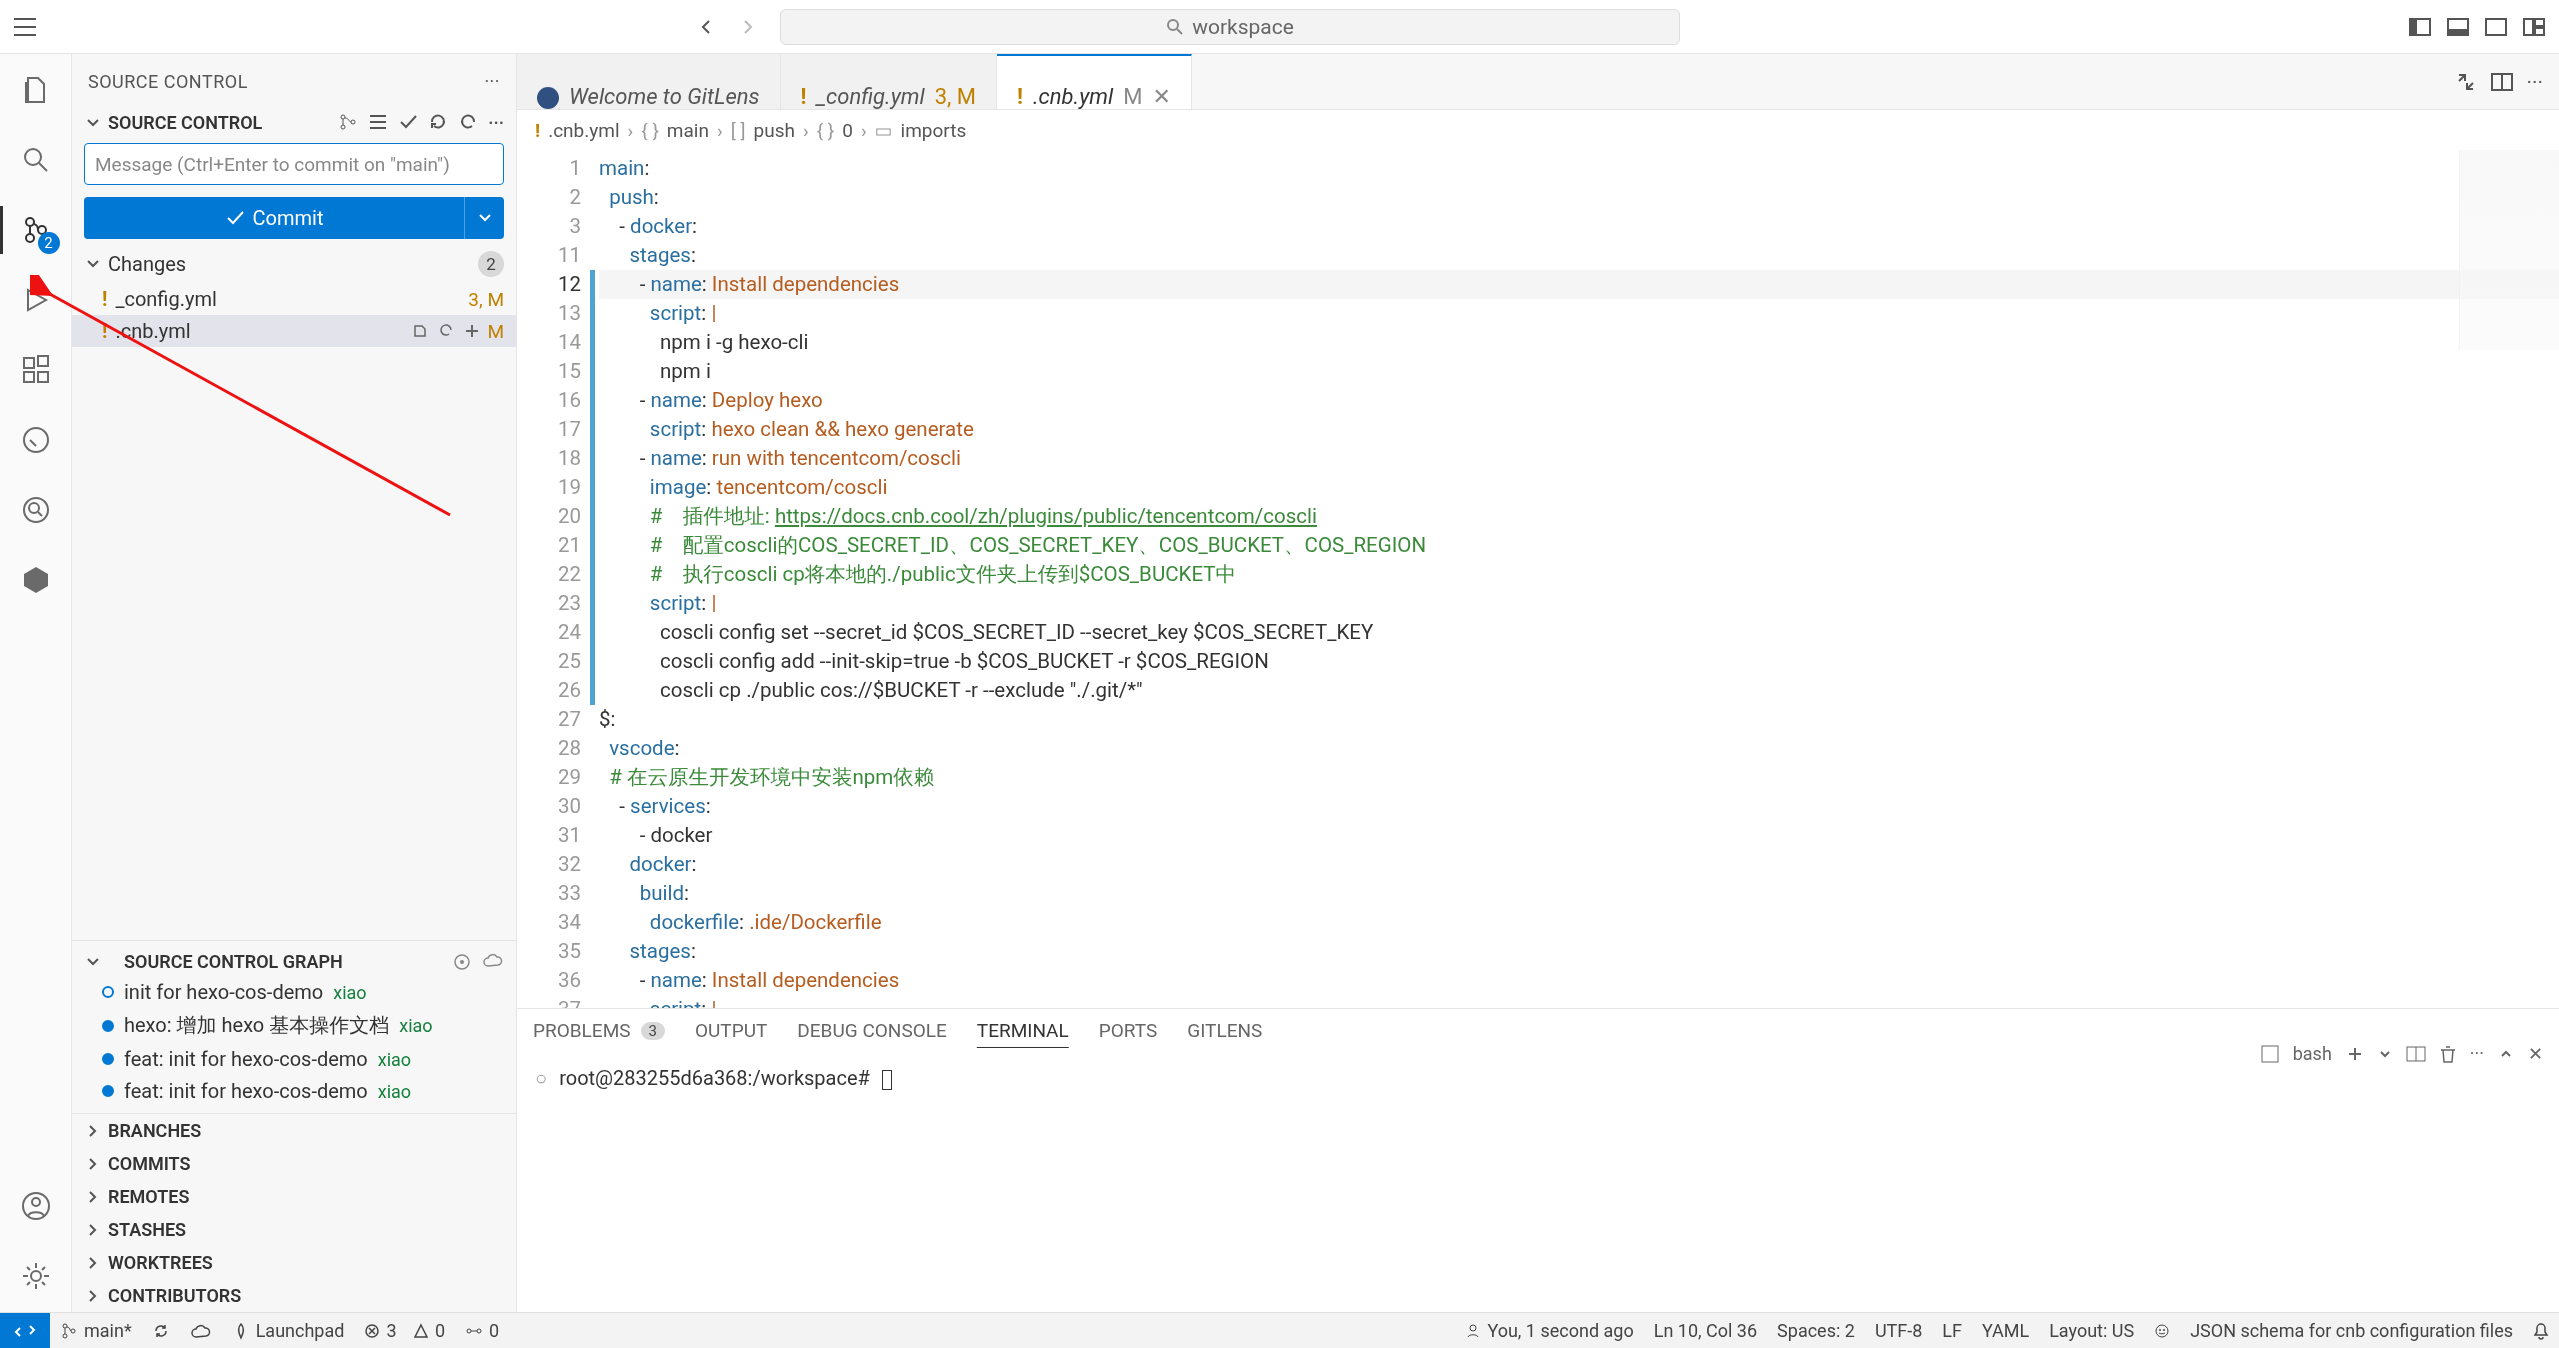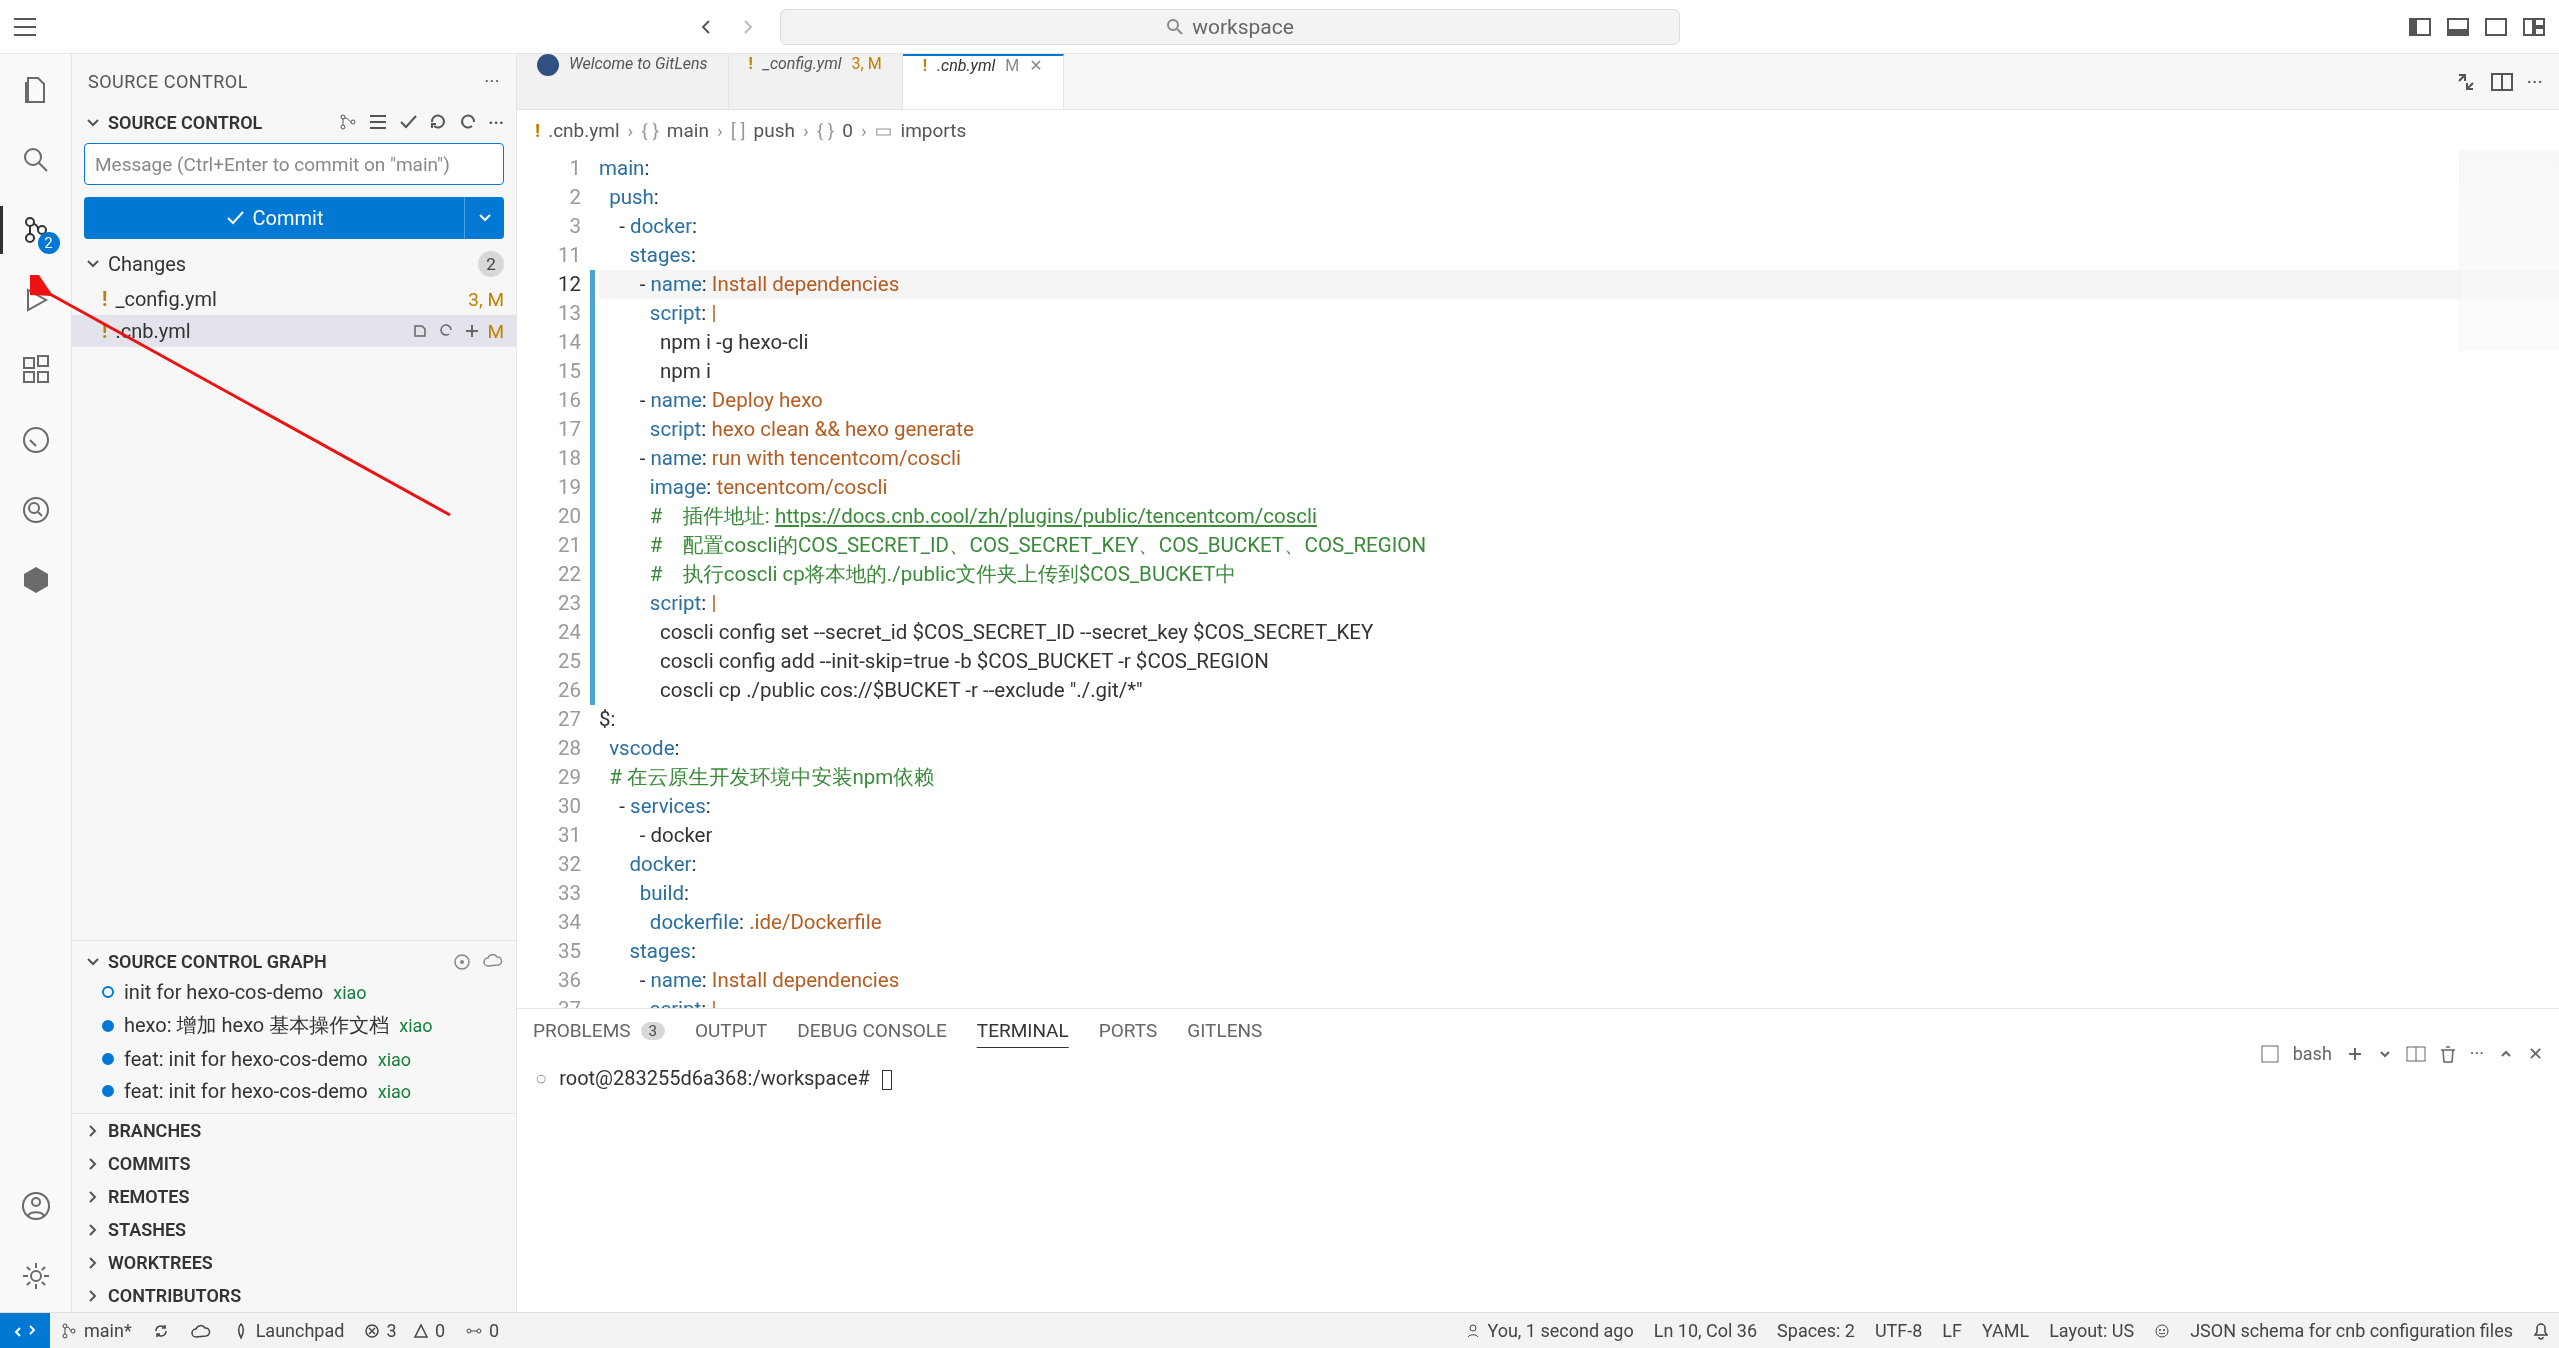--- a/index.html
+++ b/index.html
@@ -37,21 +37,21 @@
 .graph-section { border-top: 1px solid #e5e5e5; padding: 6px 0; }
 .graph-item { display: flex; align-items: center; padding: 4px 12px 4px 30px; font-size: 20px; gap: 10px; }
 .graph-dot { width: 12px; height: 12px; border: 2px solid #0078d4; border-radius: 50%; }
 .graph-dot.filled { background: #0078d4; }
 .graph-item .author { color: #15803d; font-size: 18px; }
 .graph-actions { margin-left: auto; display: flex; gap: 8px; color: #888; }
 .collapsible-list { border-top: 1px solid #e5e5e5; }
 .coll-item { display: flex; align-items: center; padding: 6px 12px; font-size: 18px; font-weight: 600; color: #333; gap: 6px; }
 .editor-area { flex: 1; display: flex; flex-direction: column; min-width: 0; }
 .tabbar { height: 56px; display: flex; align-items: stretch; border-bottom: 1px solid #e5e5e5; background: #f7f7f7; }
-.tab { display: flex; align-items: flex-start; padding: 0 20px; border-right: 1px solid #e5e5e5; gap: 10px; font-size: 16px; color: #555; cursor: pointer; background: #f1f1f1; font-style: italic; }
+.tab { display: flex; align-items: flex-end; padding: 0 20px; border-right: 1px solid #e5e5e5; gap: 10px; font-size: 22px; color: #555; cursor: pointer; background: #f1f1f1; font-style: italic; }
 .tab.active { background: #fff; border-top: 2px solid #0078d4; font-style: italic; color: #333; }
 .tab .bang { color: #c08000; font-weight: bold; font-style: normal; }
 .tab .mod { color: #c08000; font-style: normal; }
 .tab .mod2 { color: #888; font-style: normal; }
 .tab .close { color: #888; font-style: normal; }
 .tab-gitlens-icon { width: 22px; height: 22px; background: #2f5080; border-radius: 50%; display: inline-block; }
 .tabbar-actions { margin-left: auto; display: flex; align-items: center; gap: 14px; padding-right: 16px; color: #555; }
 .breadcrumb { height: 40px; display: flex; align-items: center; padding: 0 18px; font-size: 19px; color: #555; gap: 8px; }
 .breadcrumb .bang { color: #c08000; font-weight: bold; }
 .breadcrumb .bc-icon { color: #999; }
@@ -307,21 +307,21 @@
       </span>
     </div>
 
     <div style="flex:1"></div>
 
     <div class="graph-section">
       <div class="side-section-hdr">
         <svg class="chevron" viewBox="0 0 18 18">
             <path d="M4 6l5 5 5-5" fill="none" stroke="#555" stroke-width="2"></path>
           </svg>
-        <span style="font-weight:600;font-size:18px;">SOURCE CONTROL GRAPH</span>
+        <span style="font-weight:600;font-size:18px;margin-left:16px;">SOURCE CONTROL GRAPH</span>
         <div class="hdr-actions">
           <span>
               <svg width="20" height="20" viewBox="0 0 20 20">
                 <circle cx="10" cy="10" r="7" fill="none" stroke="#888" stroke-width="1.5"></circle>
                 <circle cx="10" cy="10" r="2" fill="#888"></circle>
               </svg>
             </span>
           <span>
               <svg width="22" height="16" viewBox="0 0 22 16">
                 <path d="M6 14a4 4 0 010-8 5 5 0 019-1 4 4 0 011 8z" fill="none" stroke="#888" stroke-width="1.5"></path>

